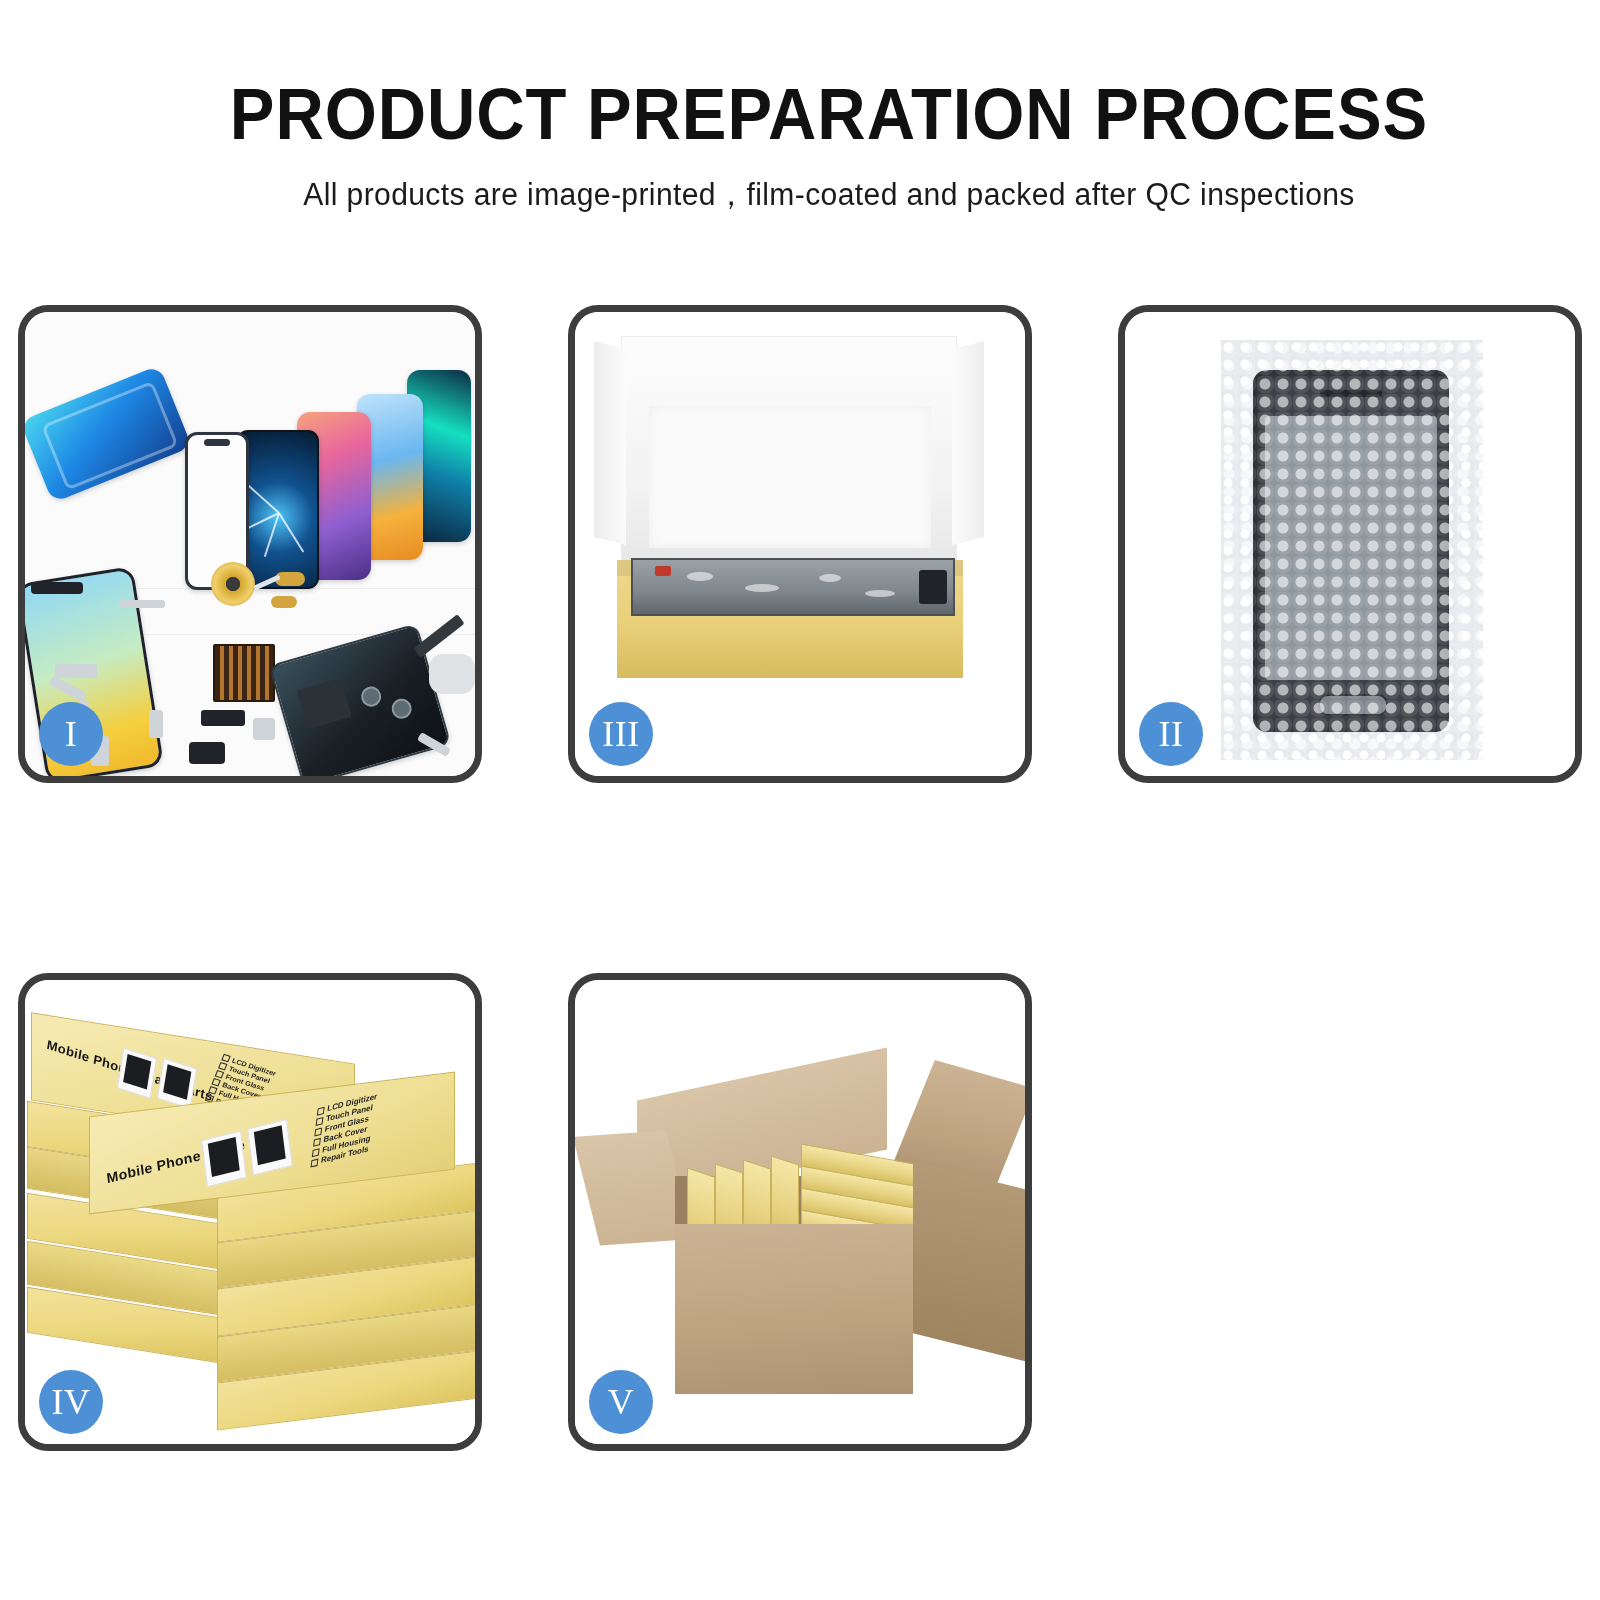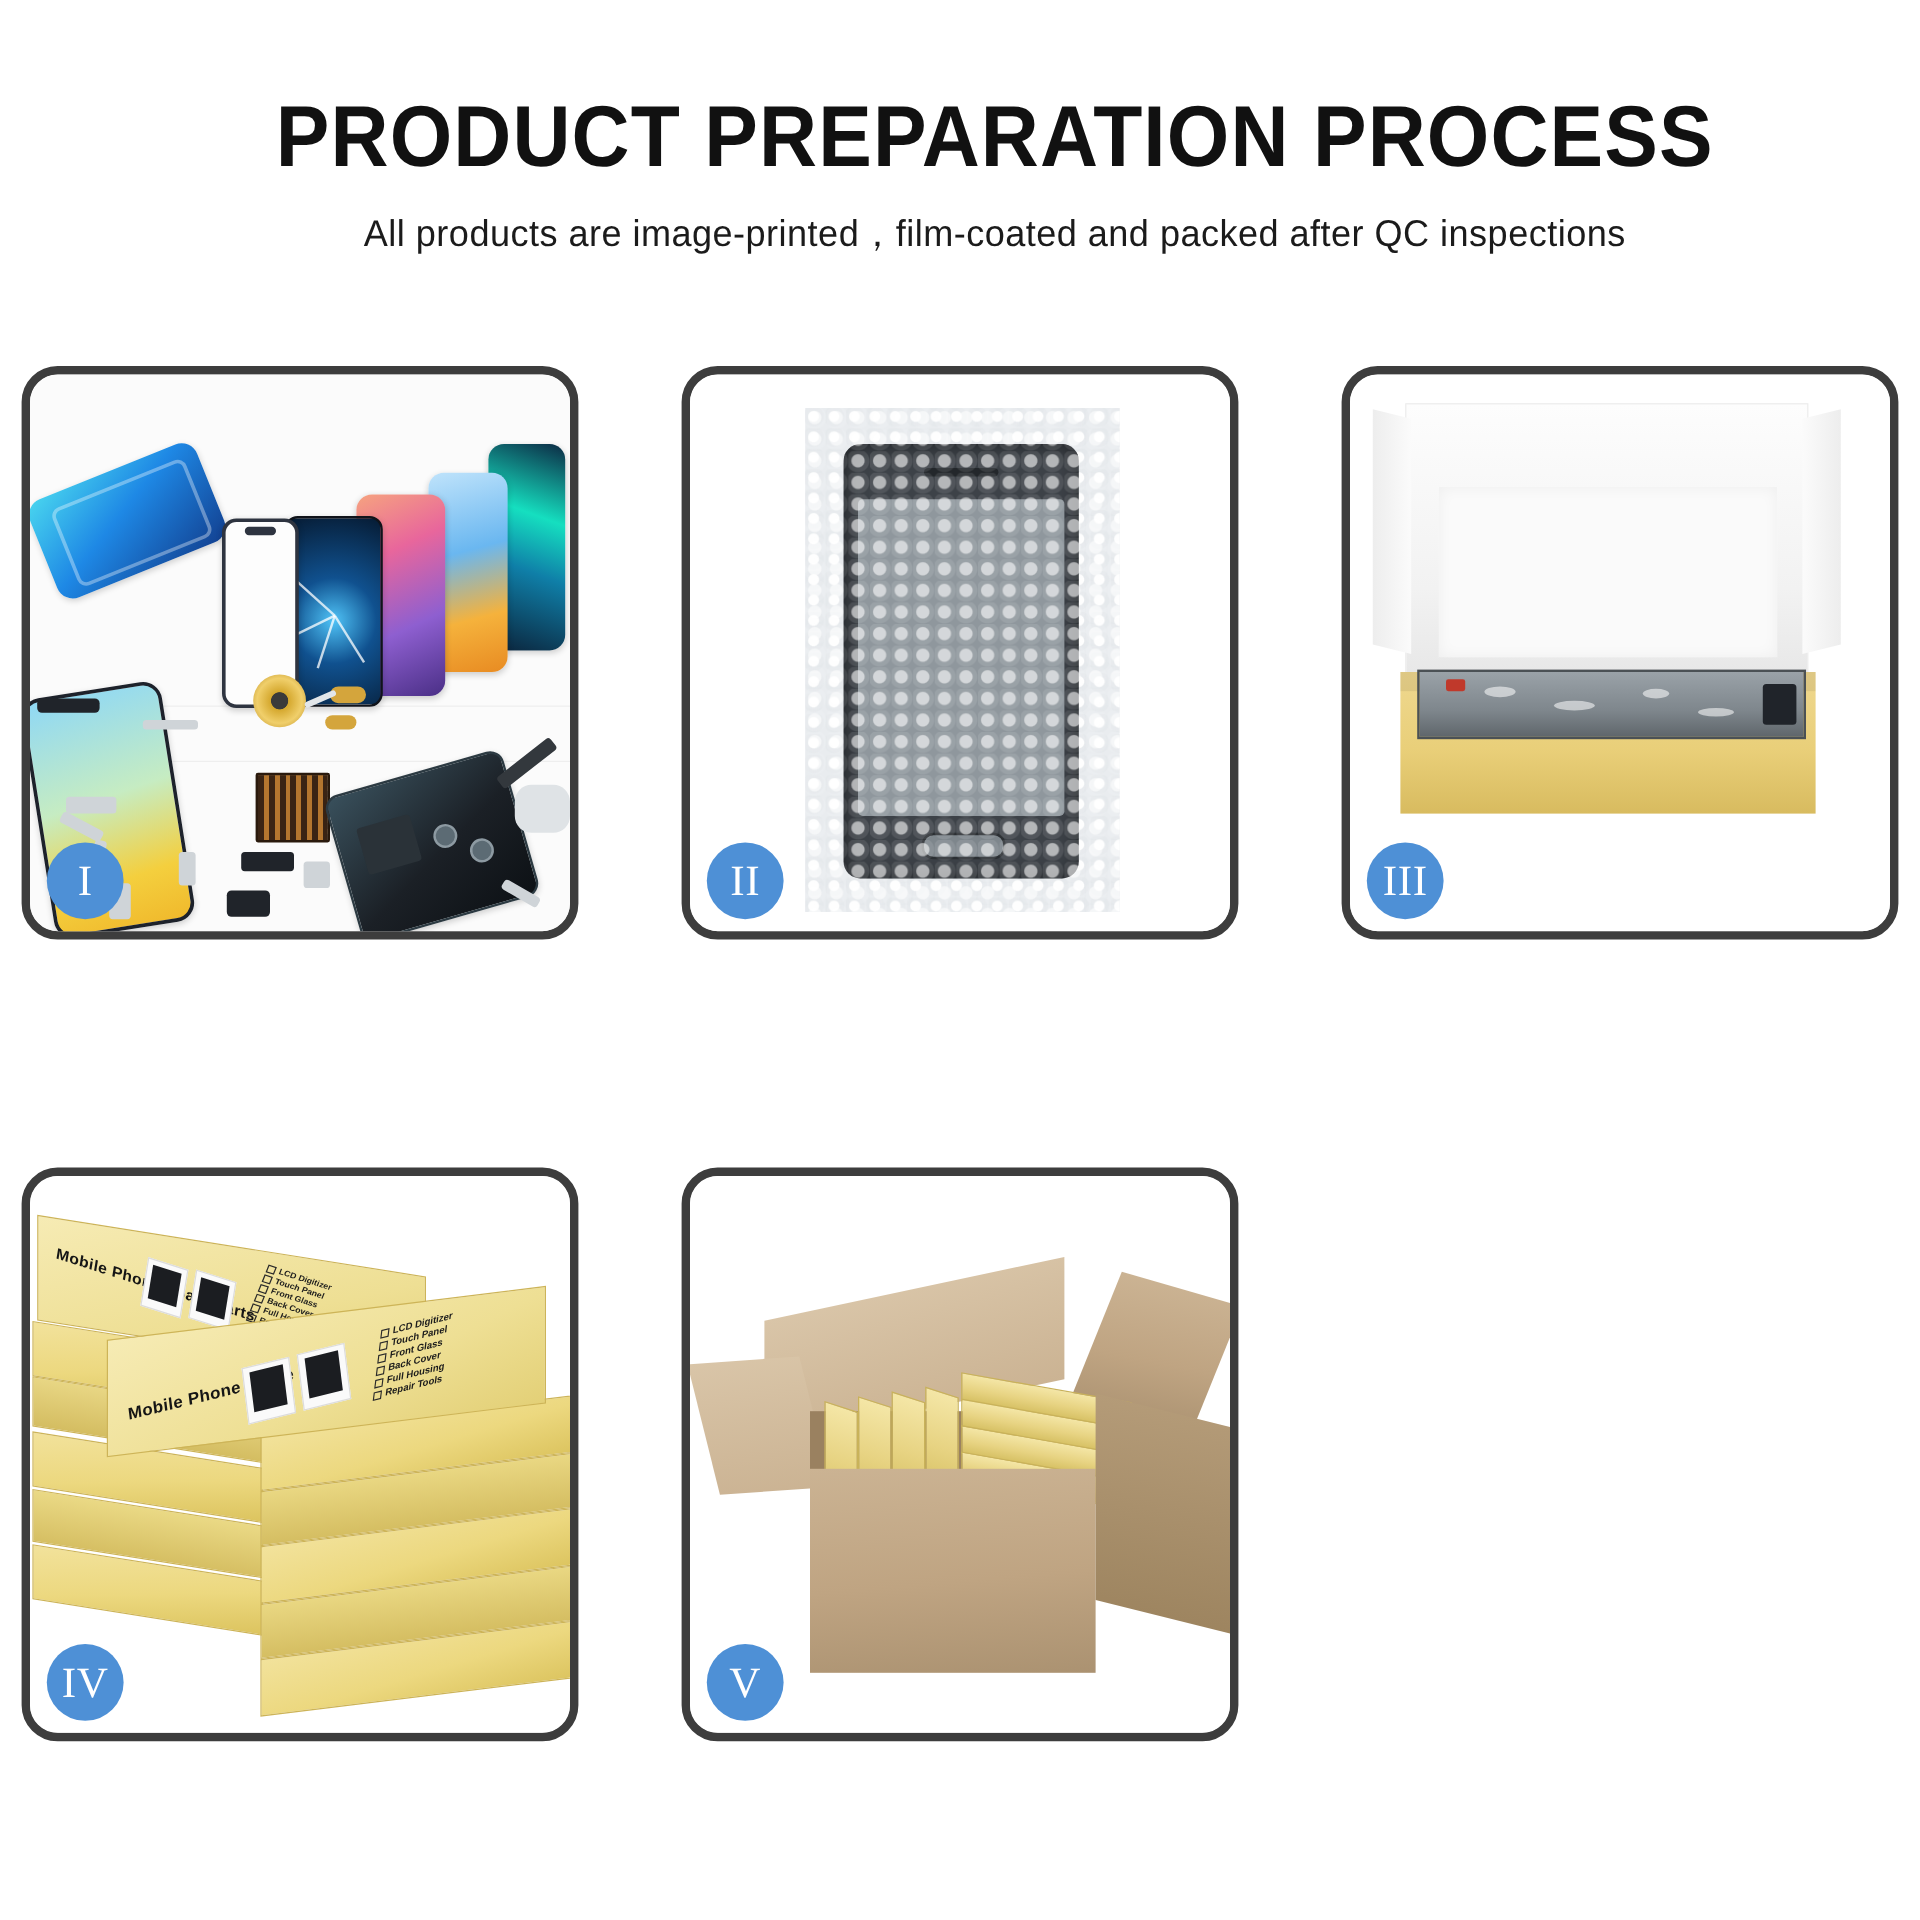--- a/index.html
+++ b/index.html
@@ -414,35 +414,20 @@
           <div class="lens" style="left:78px; top:46px;"></div>
           <div class="lens" style="left:104px;top:66px;"></div>
           <div class="sp" style="left:18px;top:30px;width:46px;height:40px;background:#2a3238;border-radius:3px;"></div>
         </div>
         <div class="sp" style="left:386px;top:318px; width:56px; height:12px; transform:rotate(-38deg); background:#33383d;"></div>
         <div class="sp" style="left:404px;top:342px; width:46px; height:40px; border-radius:14px; background:#dfe3e6;"></div>
         <div class="sp" style="left:392px;top:428px; width:34px; height:9px; transform:rotate(30deg);"></div>
       </div>
     </div>
     <div class="step-badge">I</div>
-  </div>
-
-  <div class="step-card">
-    <div class="card-clip">
-      <div class="scene-bubble">
-        <div class="bubble-sheet"></div>
-        <div class="wrapped-screen">
-          <div class="earpiece"></div>
-          <div class="inner"></div>
-          <div class="home"></div>
-        </div>
-        <div class="bubble-overlay"></div>
-      </div>
-    </div>
-    <div class="step-badge">II</div>
   </div>
 
   <div class="step-card">
     <div class="card-clip">
       <div class="scene-mailer">
         <div class="mailer-lid"></div>
         <div class="mailer-foam"></div>
         <div class="mailer-body"></div>
         <div class="mailer-tray">
           <div class="mailer-redtag"></div>
@@ -452,20 +437,35 @@
           <div class="wrapglint" style="left:232px;top:30px; width:30px; height:7px;"></div>
           <div class="sp sp-dark" style="left:286px;top:10px;width:28px;height:34px;border-radius:3px;"></div>
         </div>
       </div>
     </div>
     <div class="step-badge">III</div>
   </div>
 
   <div class="step-card">
     <div class="card-clip">
+      <div class="scene-bubble">
+        <div class="bubble-sheet"></div>
+        <div class="wrapped-screen">
+          <div class="earpiece"></div>
+          <div class="inner"></div>
+          <div class="home"></div>
+        </div>
+        <div class="bubble-overlay"></div>
+      </div>
+    </div>
+    <div class="step-badge">II</div>
+  </div>
+
+  <div class="step-card">
+    <div class="card-clip">
       <div class="scene-stack">
 
         <div class="ybox" style="left:2px;  top:136px; width:190px; height:44px; transform:skewY(9deg);"></div>
         <div class="ybox kraft-edge" style="left:2px; top:182px; width:190px; height:40px; transform:skewY(9deg); background:linear-gradient(180deg,#e8d684,#d4bd61);"></div>
         <div class="ybox" style="left:2px;  top:228px; width:190px; height:44px; transform:skewY(9deg);"></div>
         <div class="ybox" style="left:2px;  top:276px; width:190px; height:42px; transform:skewY(9deg); background:linear-gradient(180deg,#ead985,#d6bf63);"></div>
         <div class="ybox" style="left:2px;  top:322px; width:190px; height:44px; transform:skewY(9deg);"></div>
 
         <div class="ybox" style="left:192px; top:198px; width:268px; height:46px; transform:skewY(-7deg);"></div>
         <div class="ybox" style="left:192px; top:246px; width:268px; height:44px; transform:skewY(-7deg); background:linear-gradient(180deg,#e9d782,#d5be62);"></div>

